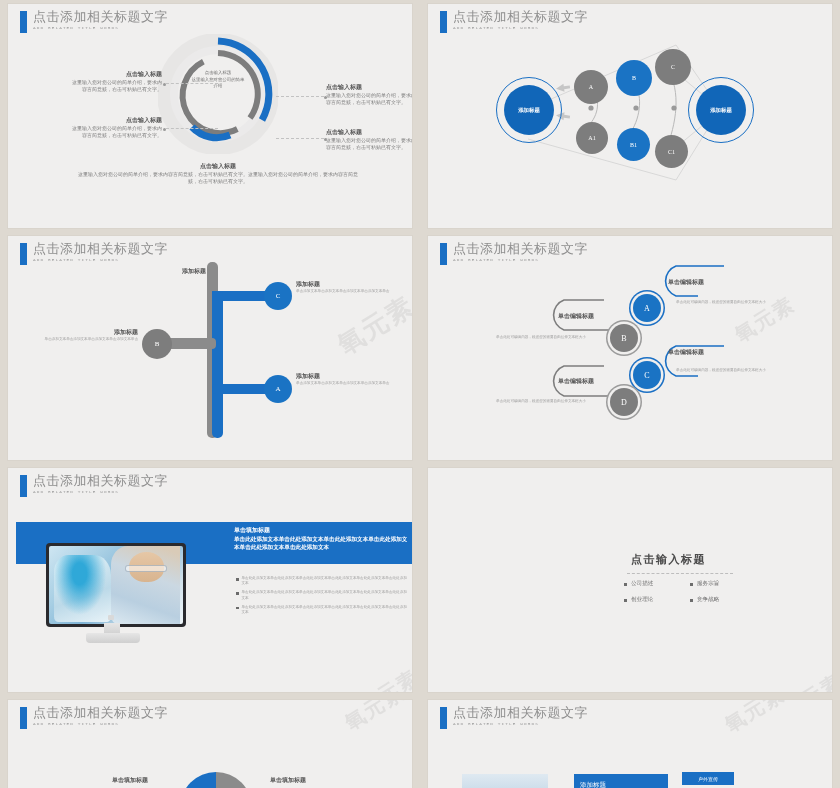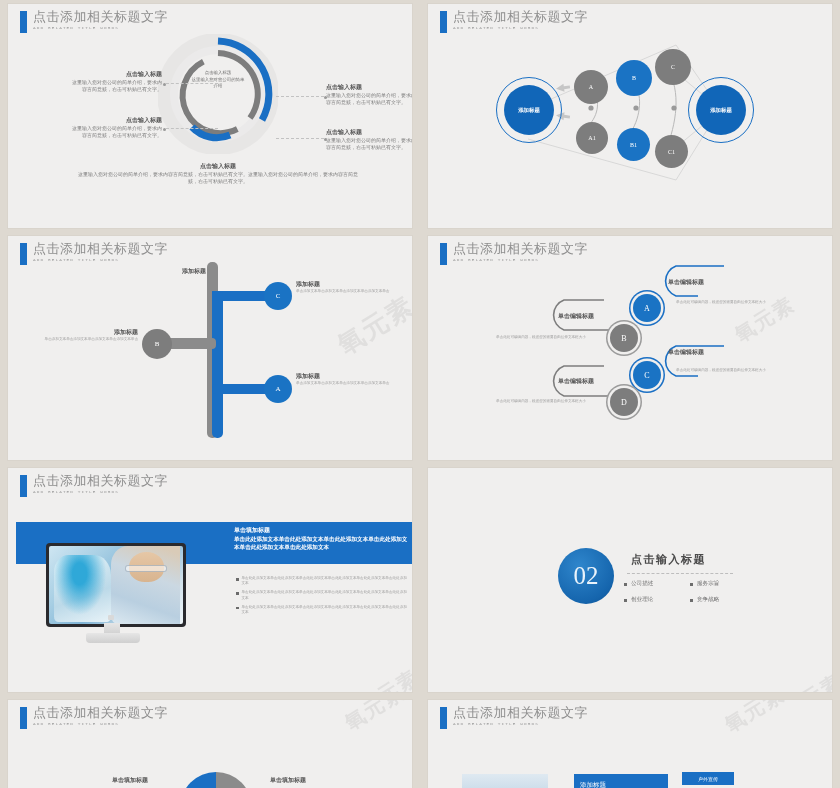--- a/index.html
+++ b/index.html
@@ -356,23 +356,20 @@
         </div>
       <div class="bullet">
           <i></i>
         <span class="tiny">单击此处添加文本单击此处添加文本单击此处添加文本单击此处添加文本单击此处添加文本单击此处添加文本</span>
         </div>
     </div>
     <div class="wm sm" style="right:-10px;bottom:-14px;">氧元素</div>
   </div>
 
   <div class="slide right">
-    <div class="numcircle" style="left:130px;top:80px;width:56px;height:56px;">
-      <span>02</span>
-    </div>
     <div class="s6-title" style="left:203px;top:84px;">点击输入标题</div>
     <div class="s6-rule" style="left:199px;top:105px;width:106px;"></div>
     <div style="position:absolute;left:196px;top:112px;display:grid;grid-template-columns:62px 62px;gap:8px 4px;">
       <div class="s6-item">
           <i></i>
         <span>公司描述</span>
         </div>
       <div class="s6-item">
           <i></i>
         <span>服务宗旨</span>

